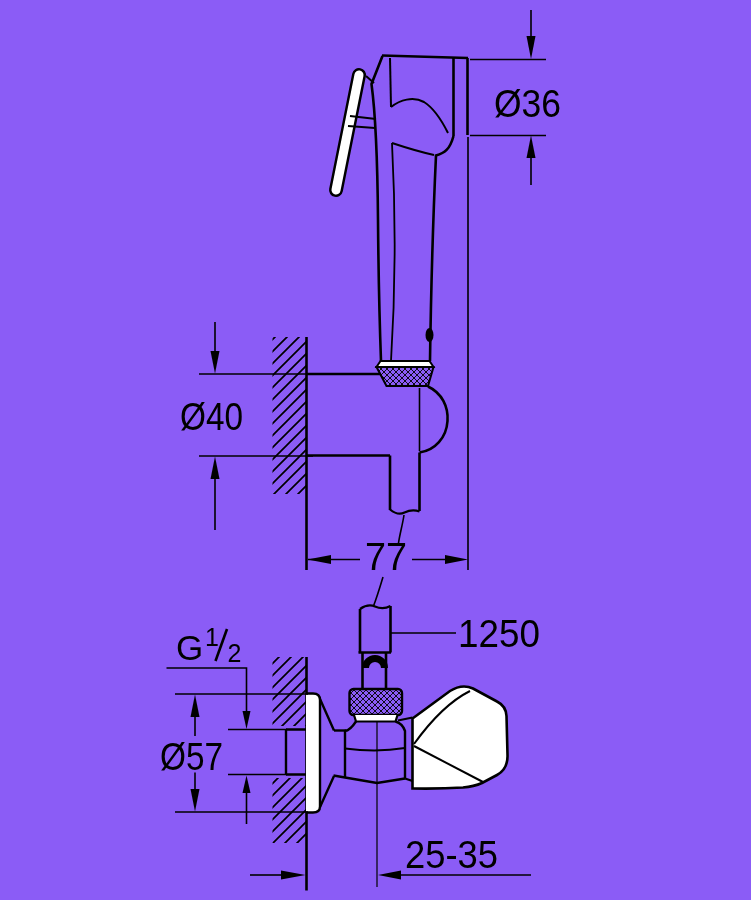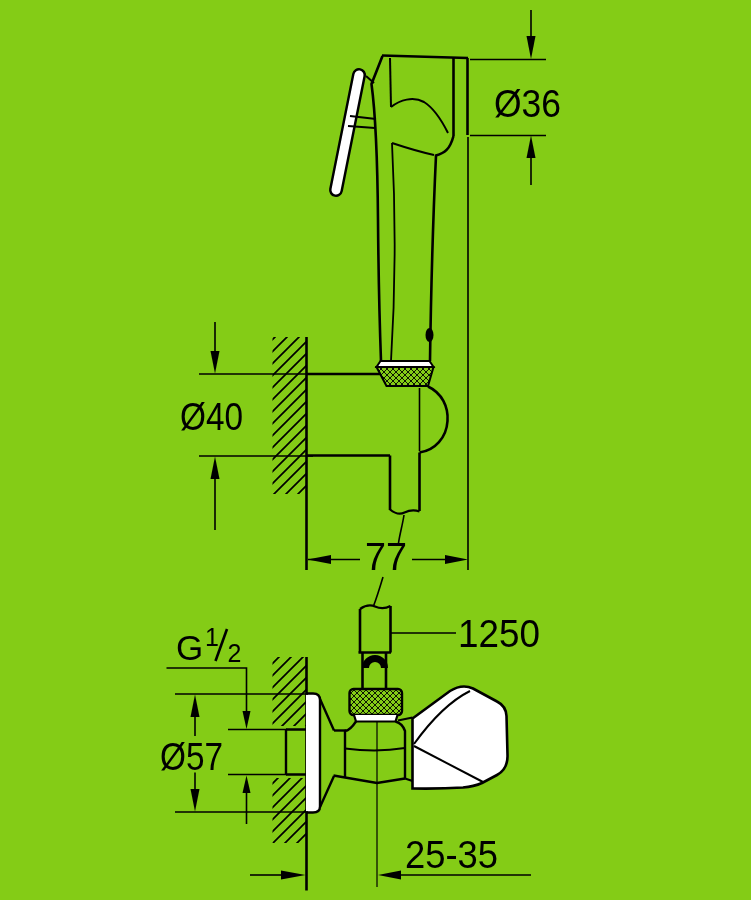--- a/index.html
+++ b/index.html
@@ -1,16 +1,16 @@
 <!DOCTYPE html>
 <html><head>
 <meta charset="utf-8">
 <style>
 html,body{margin:0;padding:0;background:#fff;}
-.page{width:751px;height:900px;background:#84cc16;position:relative;overflow:hidden;}
+.page{width:751px;height:900px;background:#8b5cf6;position:relative;overflow:hidden;}
 svg{display:block;}
 text{font-family:"Liberation Sans",sans-serif;fill:#000;}
 .lbl{font-size:38px;}
 .lblG{font-size:35px;}
 .lblSup{font-size:25px;}
 </style>
 </head>
 <body>
 
 <div class="page">

